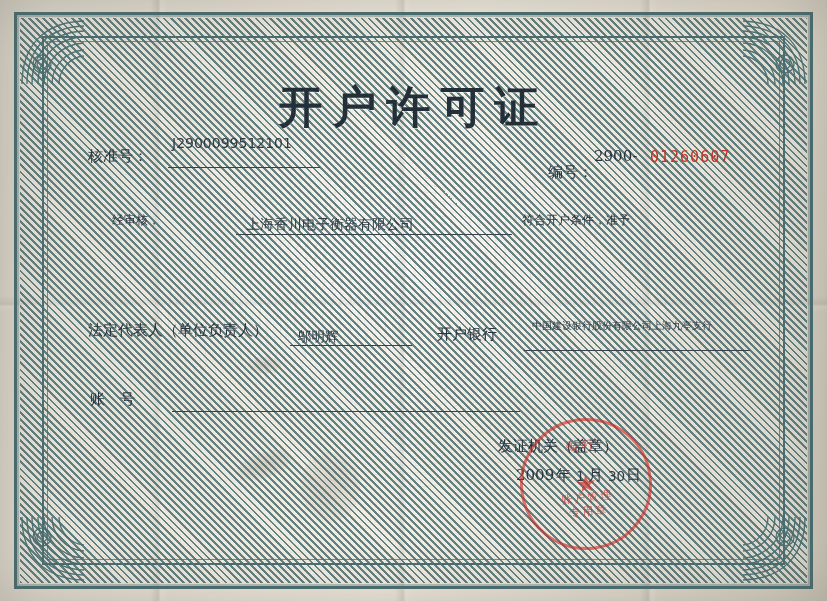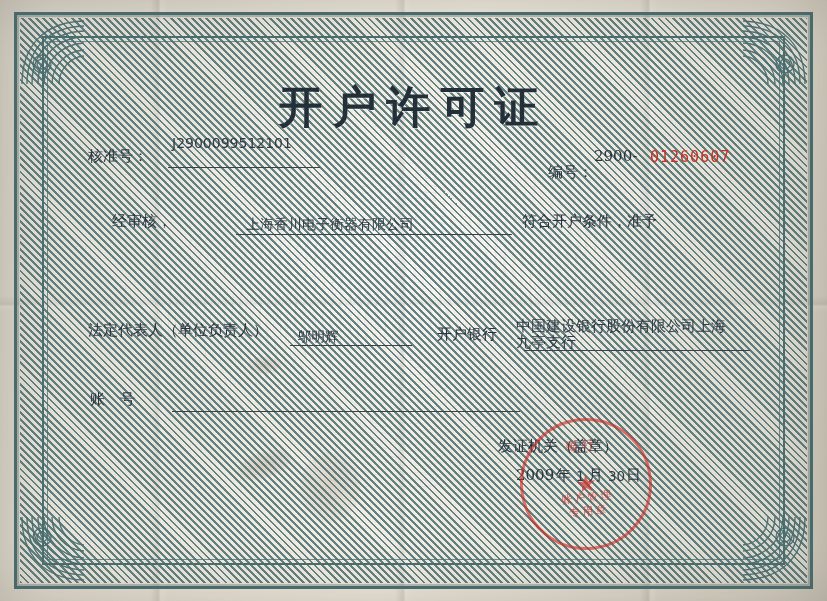--- a/index.html
+++ b/index.html
@@ -130,21 +130,21 @@
   }
 
   
   .f {
     position: absolute;
     font-family: "DejaVu Serif", serif;
     color: #2a3440;
     font-size: 15px;
     white-space: nowrap;
   }
-  .f.big { font-size: 15px; }
+  .f.big { font-size: 12px; }
   .hand {
     font-family: "DejaVu Sans", sans-serif;
     color: #2f3b46;
     font-size: 13.5px;
   }
   .ul {
     position: absolute;
     border-bottom: 1px solid #38424c;
     height: 0;
   }
@@ -298,21 +298,21 @@
   <div class="f hand" style="left:246px; top:216px; font-size:14px;">上海香川电子衡器有限公司</div>
   <div class="ul" style="left:236px; top:234px; width:276px;"></div>
   <div class="f big" style="left:522px; top:212px;">符合开户条件，准予</div>
 
 
   <div class="f" style="left:88px; top:321px;">法定代表人（单位负责人）</div>
   <div class="f hand" style="left:298px; top:328px;">邬明辉</div>
   <div class="ul" style="left:290px; top:345px; width:122px;"></div>
 
   <div class="f" style="left:437px; top:325px;">开户银行</div>
-  <div class="f hand" style="left:516px; top:318px; font-size:15px; white-space:normal; width:216px; line-height:16px;">中国建设银行股份有限公司上海九亭支行</div>
+  <div class="f hand" style="left:532px; top:318px; font-size:10px; white-space:normal; width:216px; line-height:16px;">中国建设银行股份有限公司上海九亭支行</div>
   <div class="ul" style="left:524px; top:350px; width:226px;"></div>
 
   <div class="f" style="left:90px; top:390px;">账　号</div>
   <div class="ul" style="left:172px; top:411px; width:348px;"></div>
 
   <div class="f" style="left:498px; top:437px;">发证机关（盖章）</div>
   <div class="f" style="left:516px; top:466px;">2009</div>
   <div class="f" style="left:556px; top:466px;">年</div>
   <div class="f hand" style="left:576px; top:468px;">1</div>
   <div class="f" style="left:588px; top:466px;">月</div>

